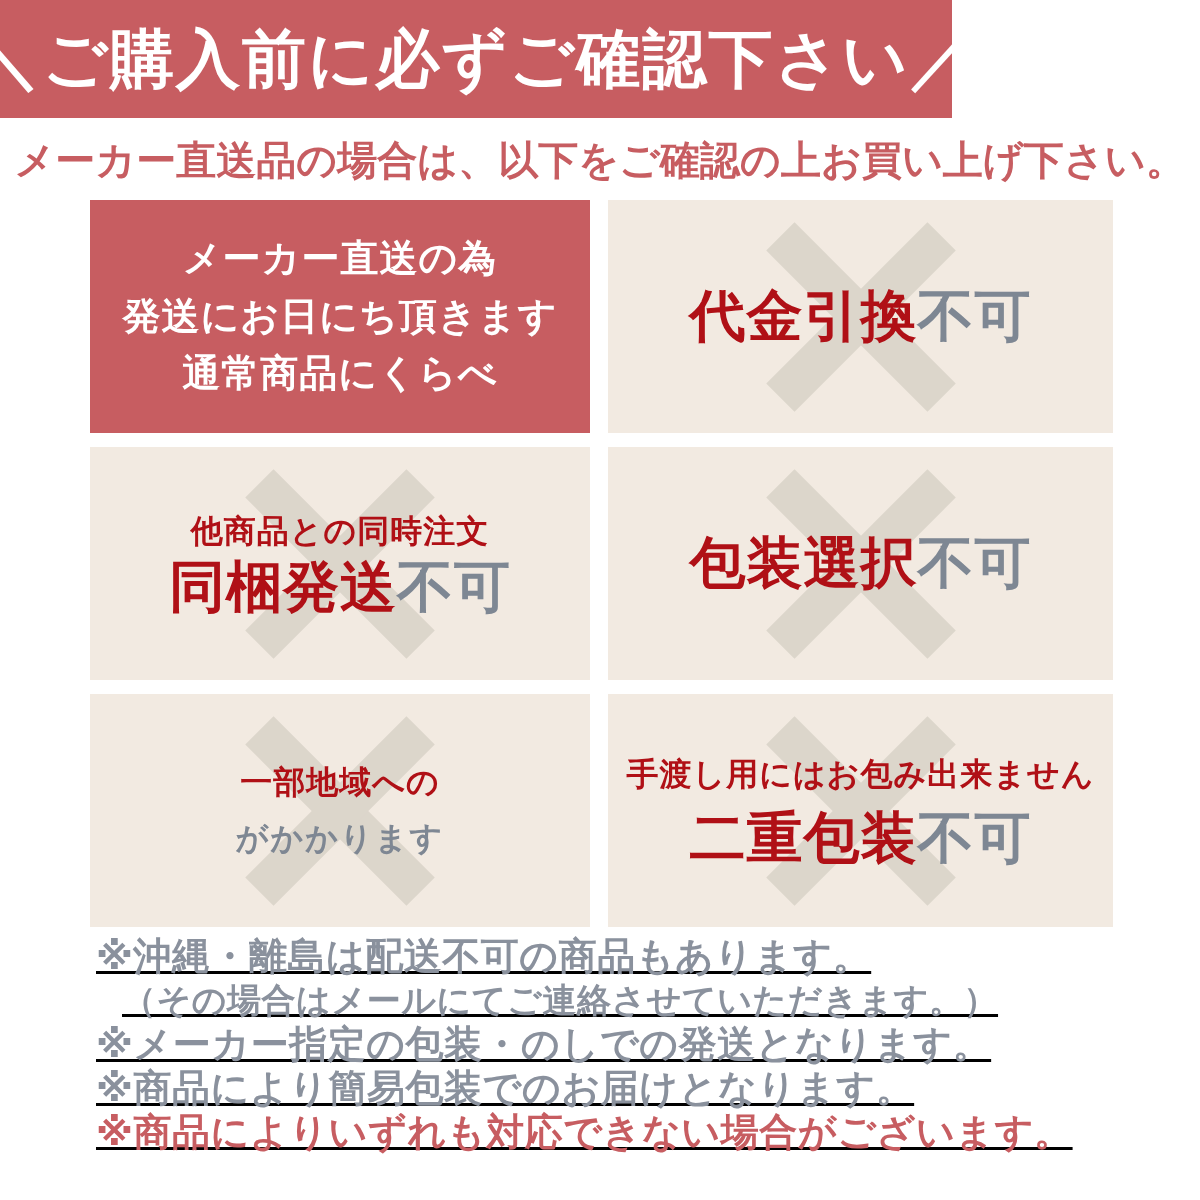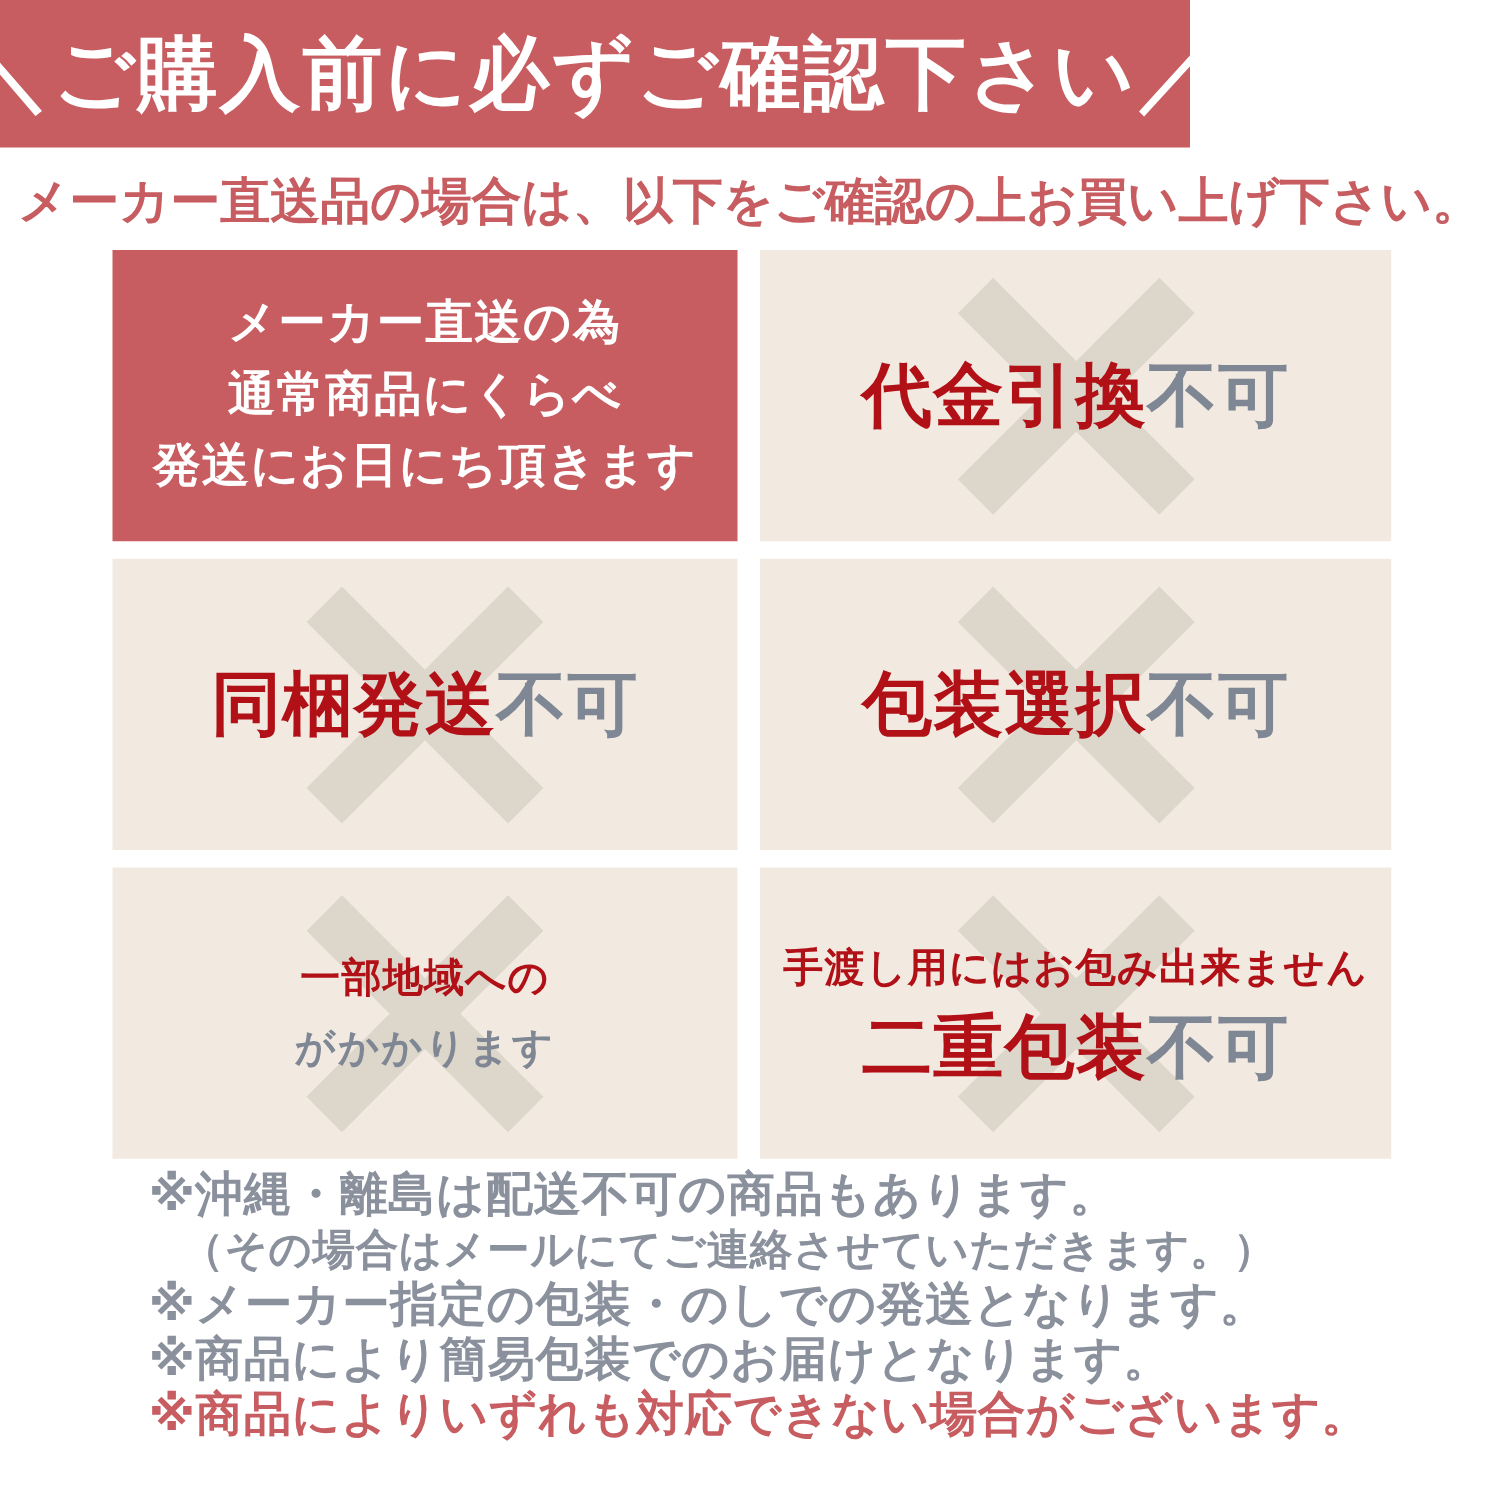--- a/index.html
+++ b/index.html
@@ -69,21 +69,21 @@
 
   .big-line { font-size: 56px; font-weight: 700; line-height: 1.15; letter-spacing: 1px; }
   .txt-deep-red { color: var(--deep-red); }
   .txt-gray { color: var(--gray-text); }
 
   .sub-line { font-size: 32px; font-weight: 700; color: var(--deep-red); line-height: 1.45; letter-spacing: 1px; }
   .sub-line--gray { color: var(--gray-text); font-size: 32px; font-weight: 700; line-height: 1.5; letter-spacing: 2px; }
   .particle { font-size: 36px; font-weight: 700; color: var(--gray-text); }
   .mb6 { margin-bottom: 8px; }
 
-  .notes { position: absolute; left: 119px; top: 934px; }
+  .notes { position: absolute; left: 96px; top: 934px; text-decoration: underline; }
   .note {
     font-size: 38px; font-weight: 600; color: var(--note-gray);
     line-height: 44px; letter-spacing: 0.5px; white-space: nowrap;
   }
   .note--paren { font-size: 34px; padding-left: 26px; }
   .note--red { color: var(--banner-red); }
 </style>
 </head>
 <body>
 
@@ -91,41 +91,42 @@
   <span>＼ご購入前に必ずご確認下さい／</span>
 </div>
 
 <div class="subtitle">メーカー直送品の場合は、以下をご確認の上お買い上げ下さい。</div>
 
 <div class="grid">
 
   <div class="cell cell--red">
     <div class="content">
       <div class="direct-line">メーカー直送の為</div>
+      <div class="direct-line">発送にお日にち頂きます</div>
       <div class="direct-line">通常商品にくらべ</div>
-      <div class="direct-line">発送にお日にち頂きます</div>
     </div>
   </div>
 
   <div class="cell cell--beige">
     <div class="xmark">
         <span class="bar bar1"></span>
         <span class="bar bar2"></span>
       </div>
     <div class="content">
       <span class="big-line txt-deep-red">代金引換</span><span class="big-line txt-gray">不可</span>
     </div>
   </div>
 
   <div class="cell cell--beige">
     <div class="xmark">
         <span class="bar bar1"></span>
         <span class="bar bar2"></span>
       </div>
     <div class="content">
+      <div class="sub-line">他商品との同時注文</div>
       <div>
         <span class="big-line txt-deep-red">同梱発送</span><span class="big-line txt-gray">不可</span>
       </div>
     </div>
   </div>
 
   <div class="cell cell--beige">
     <div class="xmark">
         <span class="bar bar1"></span>
         <span class="bar bar2"></span>

